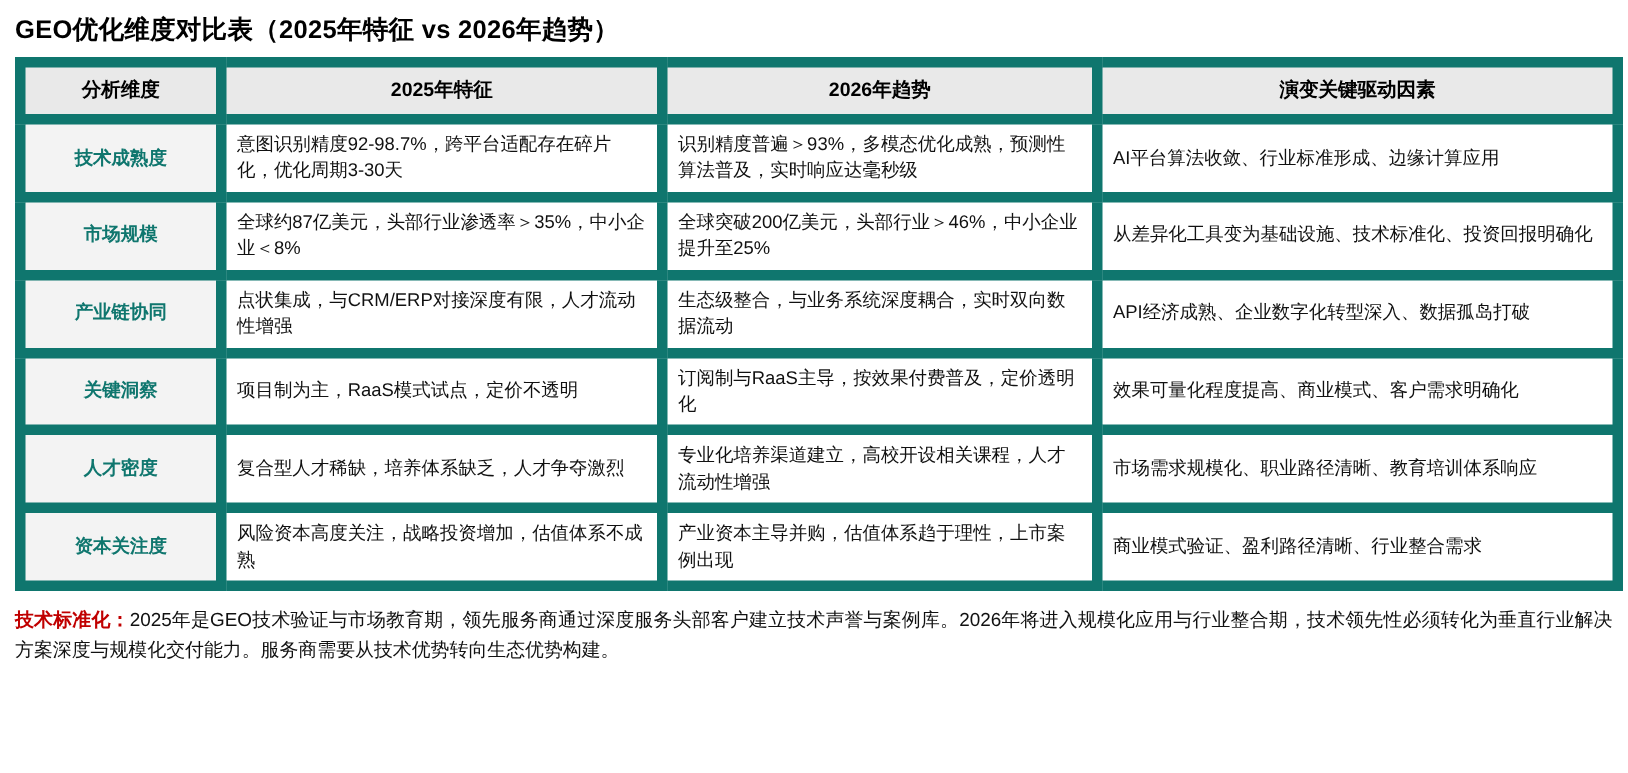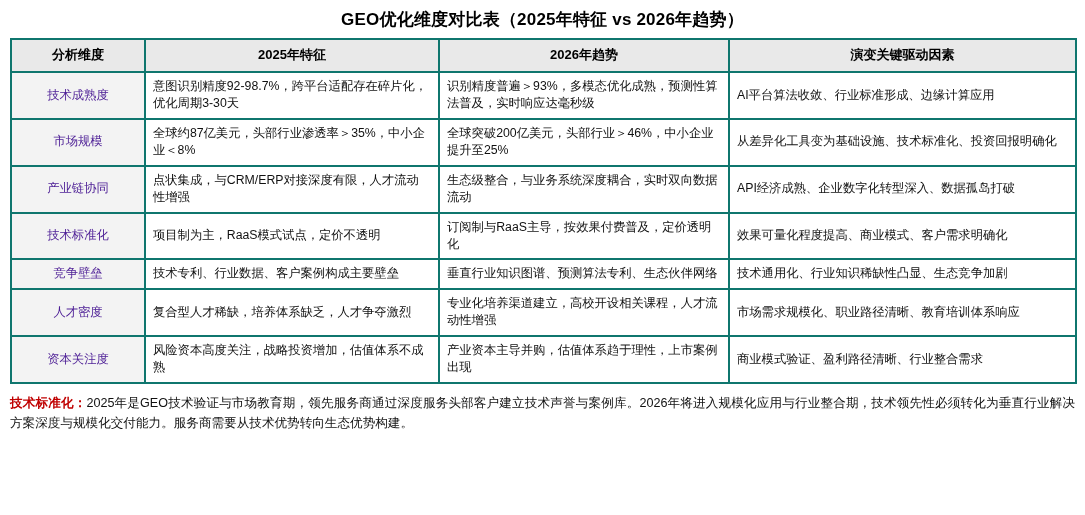--- a/index.html
+++ b/index.html
@@ -16,57 +16,56 @@
   }
   .page {
     width: 1085px;
     height: 515px;
     box-sizing: border-box;
     padding: 8px 10px 6px 10px;
     display: flex;
     flex-direction: column;
   }
   .title {
-    text-align: center;
     font-size: 17px;
     font-weight: bold;
     color: #000000;
     letter-spacing: 0.2px;
     margin: 2px 0 8px 0;
     line-height: 1.2;
   }
   table.matrix {
     width: 1065px;
     border-collapse: collapse;
     table-layout: fixed;
     border: 1px solid #3a3a3a;
   }
   table.matrix th, table.matrix td {
-    border: 2px solid #0f766e;
+    border: 7px solid #0f766e;
     vertical-align: middle;
     padding: 5px 7px;
     font-size: 12.3px;
     line-height: 1.42;
     box-sizing: border-box;
   }
   table.matrix thead th {
     background: #e9e9e9;
     text-align: center;
     font-weight: bold;
     font-size: 13px;
     color: #000000;
     padding: 6px 4px;
     height: 26px;
   }
   td.dim {
     background: #f3f3f3;
     text-align: center;
-    font-weight: normal;
+    font-weight: bold;
     font-size: 13px;
-    color: #4c1d95;
+    color: #0f766e;
   }
   td.cell {
     background: #ffffff;
     text-align: left;
     color: #111111;
   }
   .col-dim   { width: 134px; }
   .col-2025  { width: 294px; }
   .col-2026  { width: 290px; }
   .col-drv   { width: 347px; }
@@ -117,30 +116,24 @@
         <td class="cell">全球突破200亿美元，头部行业＞46%，中小企业提升至25%</td>
         <td class="cell">从差异化工具变为基础设施、技术标准化、投资回报明确化</td>
       </tr>
       <tr>
         <td class="dim">产业链协同</td>
         <td class="cell">点状集成，与CRM/ERP对接深度有限，人才流动性增强</td>
         <td class="cell">生态级整合，与业务系统深度耦合，实时双向数据流动</td>
         <td class="cell">API经济成熟、企业数字化转型深入、数据孤岛打破</td>
       </tr>
       <tr>
-        <td class="dim">技术标准化</td>
+        <td class="dim">关键洞察</td>
         <td class="cell">项目制为主，RaaS模式试点，定价不透明</td>
         <td class="cell">订阅制与RaaS主导，按效果付费普及，定价透明化</td>
         <td class="cell">效果可量化程度提高、商业模式、客户需求明确化</td>
-      </tr>
-      <tr>
-        <td class="dim">竞争壁垒</td>
-        <td class="cell">技术专利、行业数据、客户案例构成主要壁垒</td>
-        <td class="cell">垂直行业知识图谱、预测算法专利、生态伙伴网络</td>
-        <td class="cell">技术通用化、行业知识稀缺性凸显、生态竞争加剧</td>
       </tr>
       <tr>
         <td class="dim">人才密度</td>
         <td class="cell">复合型人才稀缺，培养体系缺乏，人才争夺激烈</td>
         <td class="cell">专业化培养渠道建立，高校开设相关课程，人才流动性增强</td>
         <td class="cell">市场需求规模化、职业路径清晰、教育培训体系响应</td>
       </tr>
       <tr>
         <td class="dim">资本关注度</td>
         <td class="cell">风险资本高度关注，战略投资增加，估值体系不成熟</td>

